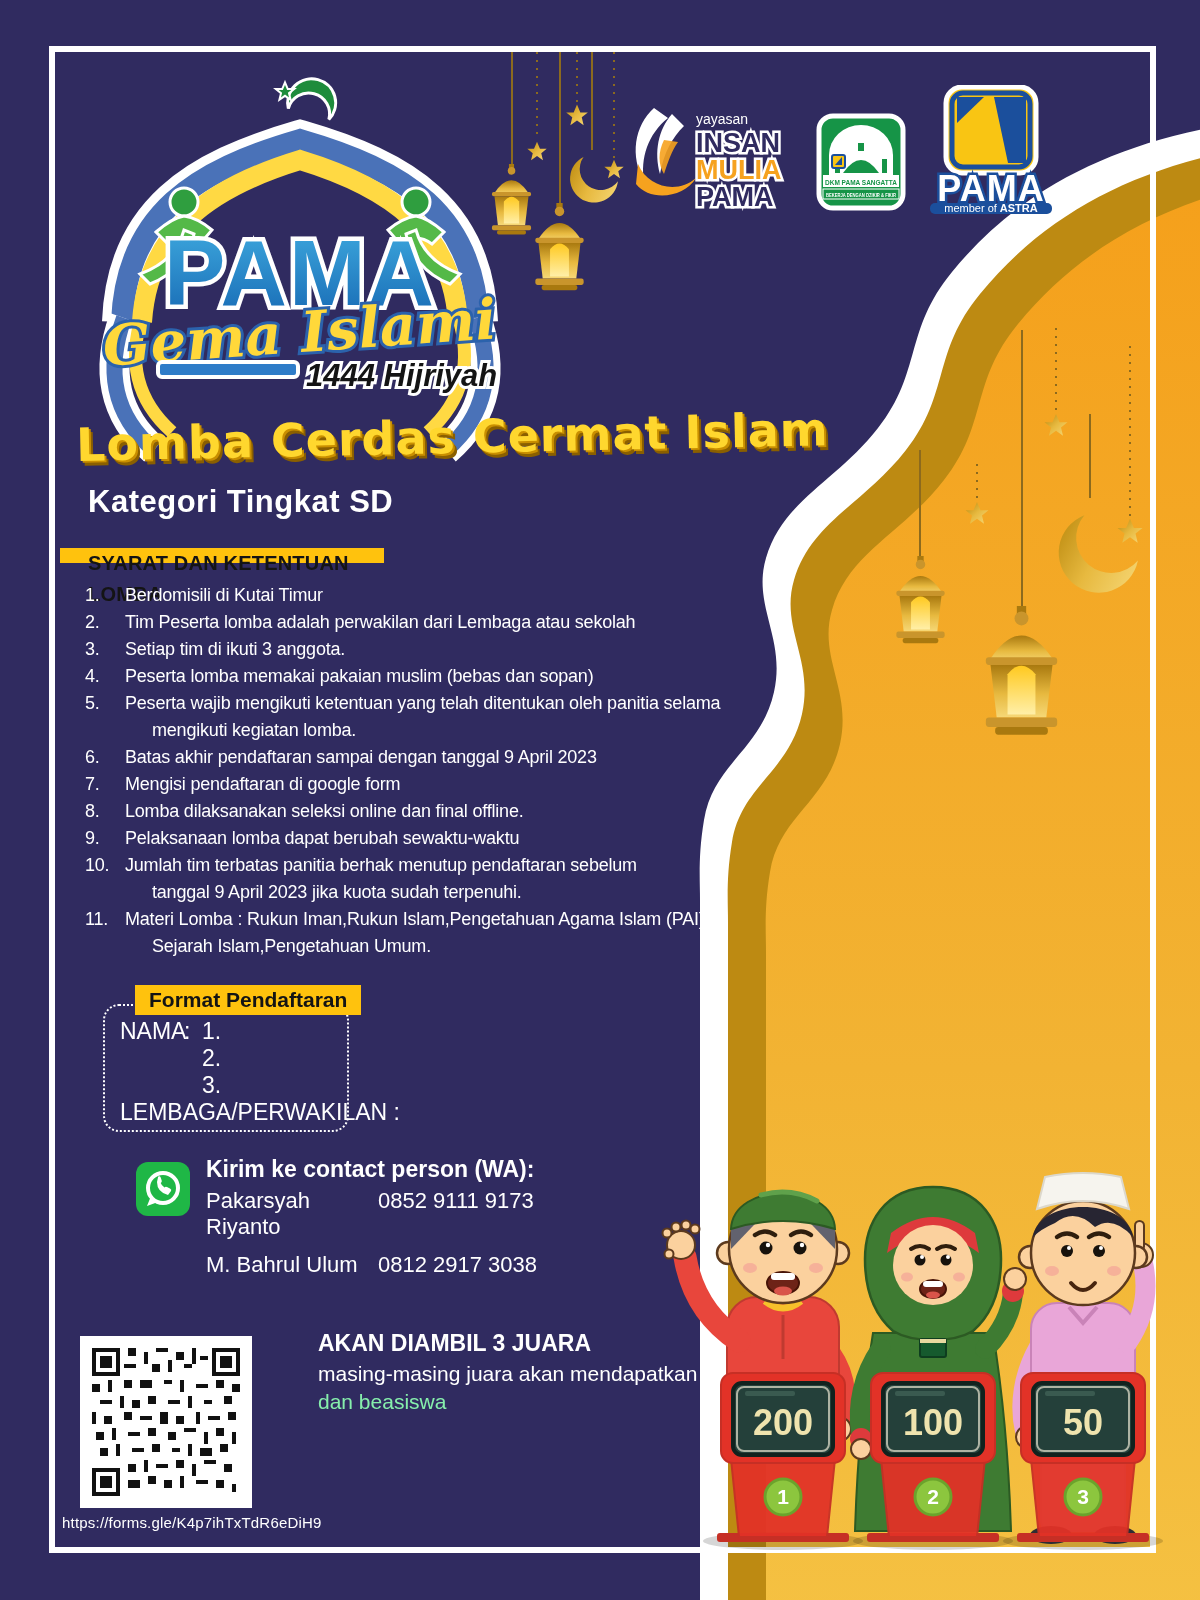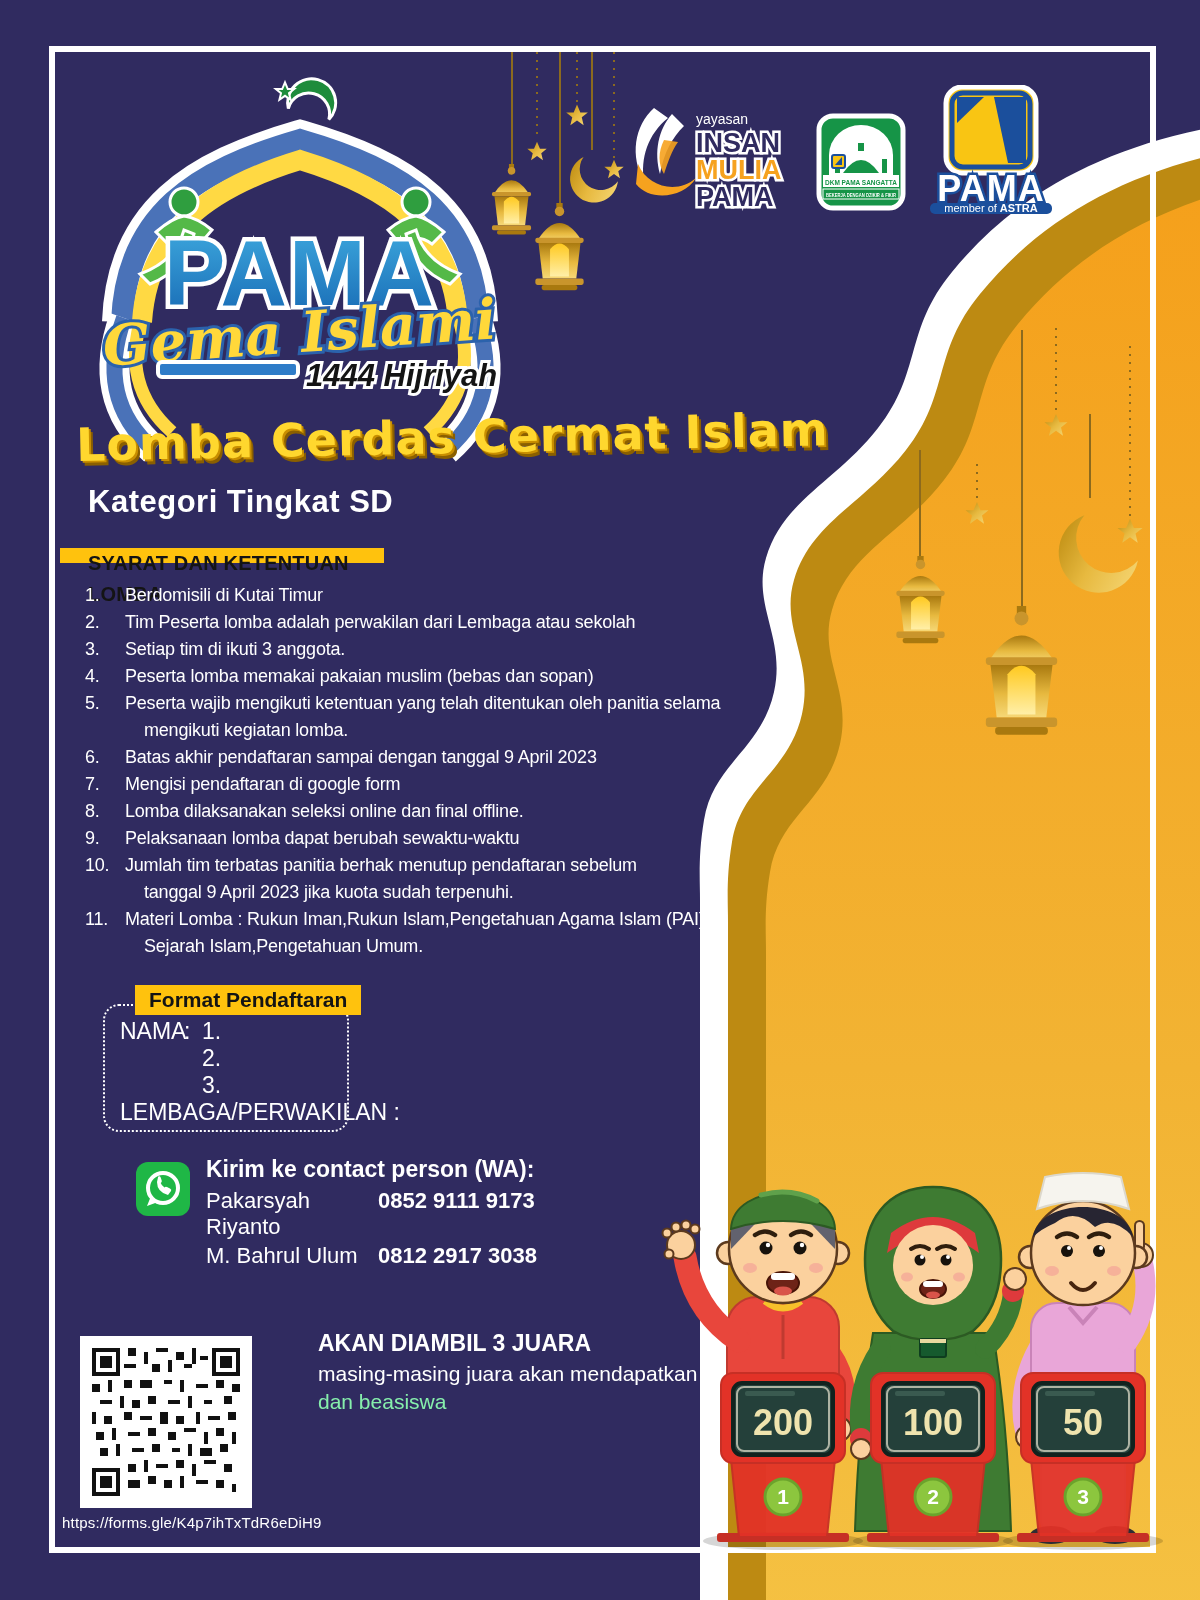--- a/index.html
+++ b/index.html
@@ -17,36 +17,36 @@
   .title{left:76px;top:410px;font-family:"DejaVu Sans",sans-serif;font-weight:bold;
          font-size:46px;color:#FFD72E;letter-spacing:1px;white-space:nowrap;
          text-shadow:2px 2px 0 #c98f00,4px 5px 0 #8a5f00;transform:rotate(-1.2deg);}
   .category{left:88px;top:484px;font-size:31px;font-weight:bold;color:#ffffff;letter-spacing:.5px;}
   .rules-banner{left:60px;top:548px;width:296px;height:15px;background:#FFC20D;color:#141414;
          font-size:20px;font-weight:bold;line-height:31px;padding-left:28px;letter-spacing:.2px;}
   .rules-list{left:85px;top:582px;width:640px;list-style:none;margin:0;padding:0;color:#fff;}
   .rules-list li{position:relative;padding-left:40px;font-size:18px;line-height:27px;letter-spacing:-.2px;}
   .rules-list .num{position:absolute;left:0;top:0;}
   .rules-list .t1,.rules-list .t2{display:block;white-space:nowrap;}
-  .rules-list .t2{margin-left:19px;}
+  .rules-list .t2{margin-left:27px;}
   .rules-list .t2:empty{display:none;}
   
   .fmt-box{left:103px;top:1004px;width:242px;height:124px;border:2px dotted #ffffff;border-radius:16px;}
   .fmt-label{left:135px;top:985px;background:#FFC20D;color:#141414;font-size:21px;font-weight:bold;
              padding:3px 14px;z-index:6;}
   .fmt-lines{left:120px;top:1018px;font-size:23px;color:#fff;line-height:27px;}
   .frow{display:flex;}
   .flabel{width:64px;}
   .fcolon{width:18px;}
   .fspacer{width:82px;}
   
   .wa-icon{left:136px;top:1162px;}
   .wa-heading{left:206px;top:1156px;font-size:23px;font-weight:bold;color:#fff;}
-  .wa-grid{left:206px;top:1188px;display:grid;grid-template-columns:172px auto;row-gap:3px;color:#fff;font-size:22px;}
-  .wa-grid .phone{font-weight:bold;}
+  .wa-grid{left:206px;top:1188px;display:grid;grid-template-columns:172px auto;row-gap:12px;color:#fff;font-size:22px;}
+  .wa-grid .phone{font-weight:normal;}
   
   .qr-box{left:80px;top:1336px;width:172px;height:172px;background:#ffffff;display:flex;
           align-items:center;justify-content:center;}
   .qr-url{left:62px;top:1514px;font-size:15px;color:#fff;letter-spacing:.2px;}
   .prize-head{left:318px;top:1330px;font-size:23px;font-weight:bold;color:#fff;}
   .prize-l1{left:318px;top:1362px;font-size:21px;color:#fff;}
   .prize-l2{left:318px;top:1390px;font-size:21px;color:#86efac;}
   
   .p-logos{left:620px;top:85px;display:flex;gap:14px;align-items:flex-end;}
   .logo-text{fill:#fff;}

